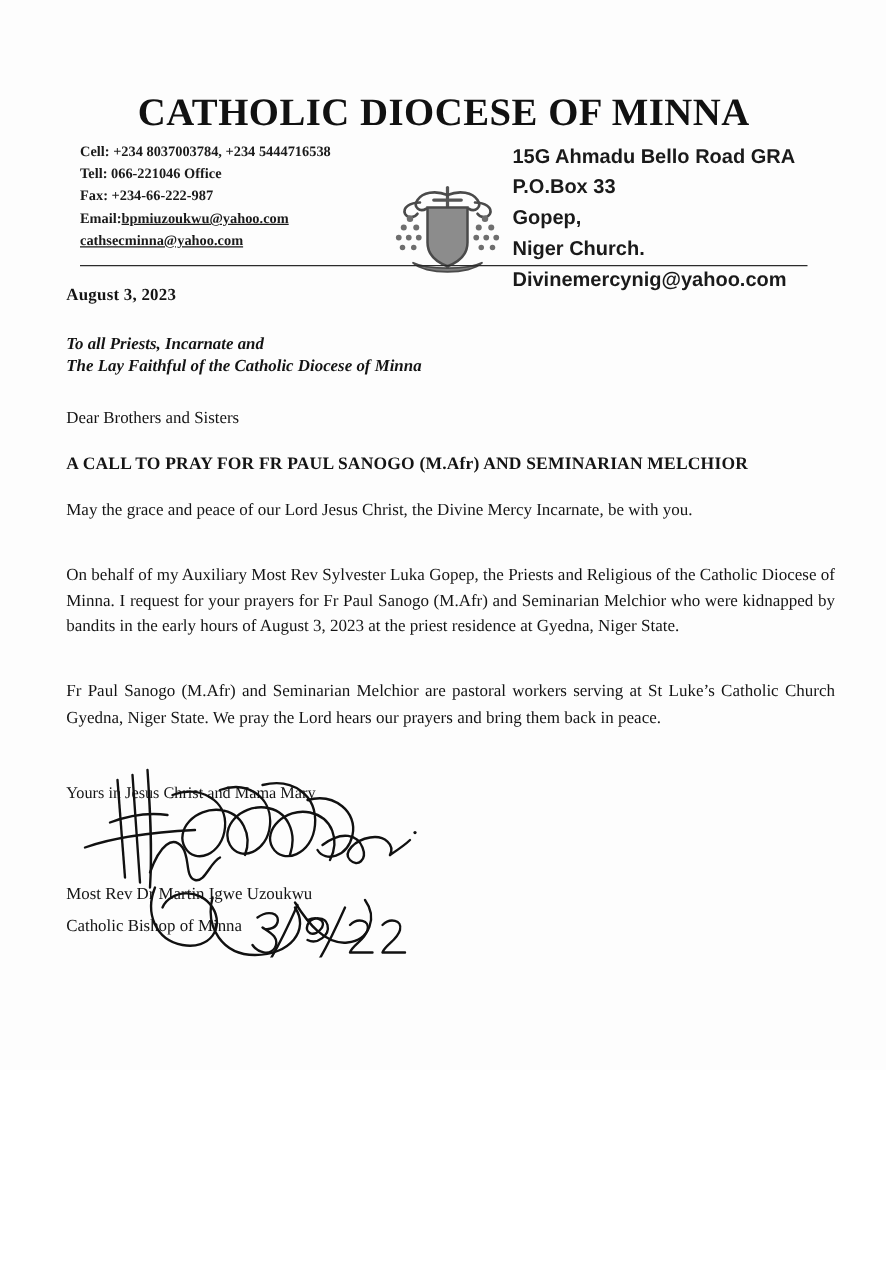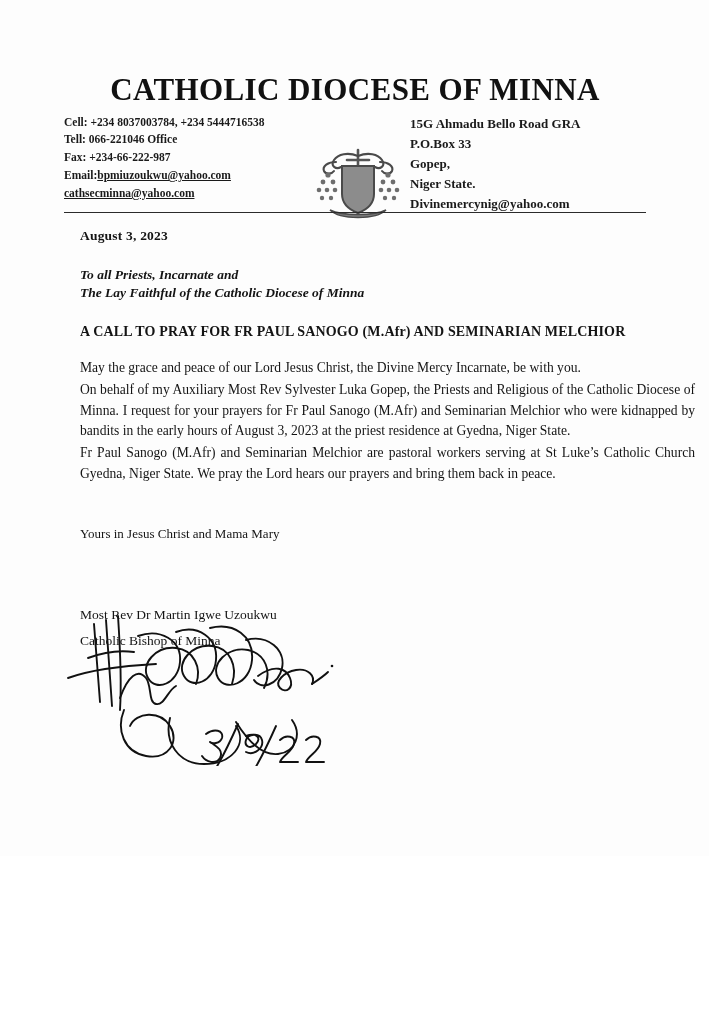--- a/index.html
+++ b/index.html
@@ -57,23 +57,23 @@
     font-weight: bold;
     font-size: 11.5px;
     line-height: 1.55;
     color: #1a1a1a;
   }
   .head-right {
     position: absolute;
     left: 346px;
     top: 0;
     width: 240px;
-    font-family: Liberation Serif, serif;
-    font-weight: bold;
-    font-size: 13px;
+    font-family: Liberation Sans, sans-serif;
+    font-weight: bold;
+    font-size: 16px;
     line-height: 1.55;
     color: #1a1a1a;
   }
   .head-left .line,
   .head-right .line {
     white-space: nowrap;
   }
   .u-mail {
     text-decoration: underline;
   }
@@ -89,21 +89,21 @@
     left: 64px;
     top: 212px;
     width: 582px;
     height: 0;
     border-top: 1.6px solid #2b2b2b;
   }
 
   
   .body-wrap {
     position: absolute;
-    left: 80px;
+    left: 53px;
     top: 228px;
     width: 615px;
     color: #141414;
   }
   .date {
     font-size: 13.5px;
     font-weight: bold;
     letter-spacing: 0.2px;
   }
   .addressee {
@@ -118,21 +118,21 @@
     font-size: 13.5px;
   }
   .headline {
     margin-top: 22px;
     font-size: 14px;
     font-weight: bold;
     letter-spacing: 0.15px;
     white-space: nowrap;
   }
   .para {
-    margin-top: 1px;
+    margin-top: 31px;
     font-size: 13.6px;
     line-height: 1.52;
     text-align: justify;
   }
   .para.first { margin-top: 18px; }
   .closing {
     margin-top: 42px;
     font-size: 13px;
   }
   .sign-name {
@@ -210,38 +210,39 @@
             </g>
 
             <path d="M24 68 C36 74 68 74 80 68 C70 78 34 78 24 68 Z" fill="#7d7d7d" stroke="#4a4a4a" stroke-width="1.4"></path>
           </svg>
         </div>
 
         <div class="head-right">
           <div class="line">15G Ahmadu Bello Road GRA</div>
           <div class="line">P.O.Box 33</div>
           <div class="line">Gopep,</div>
-          <div class="line">Niger State.</div>
+          <div class="line">Niger Church.</div>
           <div class="line">Divinemercynig@yahoo.com</div>
         </div>
 
       </div>
     </div>
 
     <div class="rule"></div>
 
     <div class="body-wrap">
 
       <div class="date">August 3, 2023</div>
 
       <div class="addressee">
         <div>To all Priests, Incarnate and</div>
         <div>The Lay Faithful of the Catholic Diocese of Minna</div>
       </div>
 
+      <div class="salutation">Dear Brothers and Sisters</div>
 
       <div class="headline">A CALL TO PRAY FOR FR PAUL SANOGO (M.Afr) AND SEMINARIAN MELCHIOR</div>
 
       <div class="para first">May the grace and peace of our Lord Jesus Christ, the Divine Mercy Incarnate, be with you.</div>
 
       <div class="para">On behalf of my Auxiliary Most Rev Sylvester Luka Gopep, the Priests and Religious of the Catholic Diocese of Minna. I request for your prayers for Fr Paul Sanogo (M.Afr) and Seminarian Melchior who were kidnapped by bandits in the early hours of August 3, 2023 at the priest residence at Gyedna, Niger State.</div>
 
       <div class="para">Fr Paul Sanogo (M.Afr) and Seminarian Melchior are pastoral workers serving at St Luke’s Catholic Church Gyedna, Niger State. We pray the Lord hears our prayers and bring them back in peace.</div>
 
       <div class="closing">Yours in Jesus Christ and Mama Mary</div>

